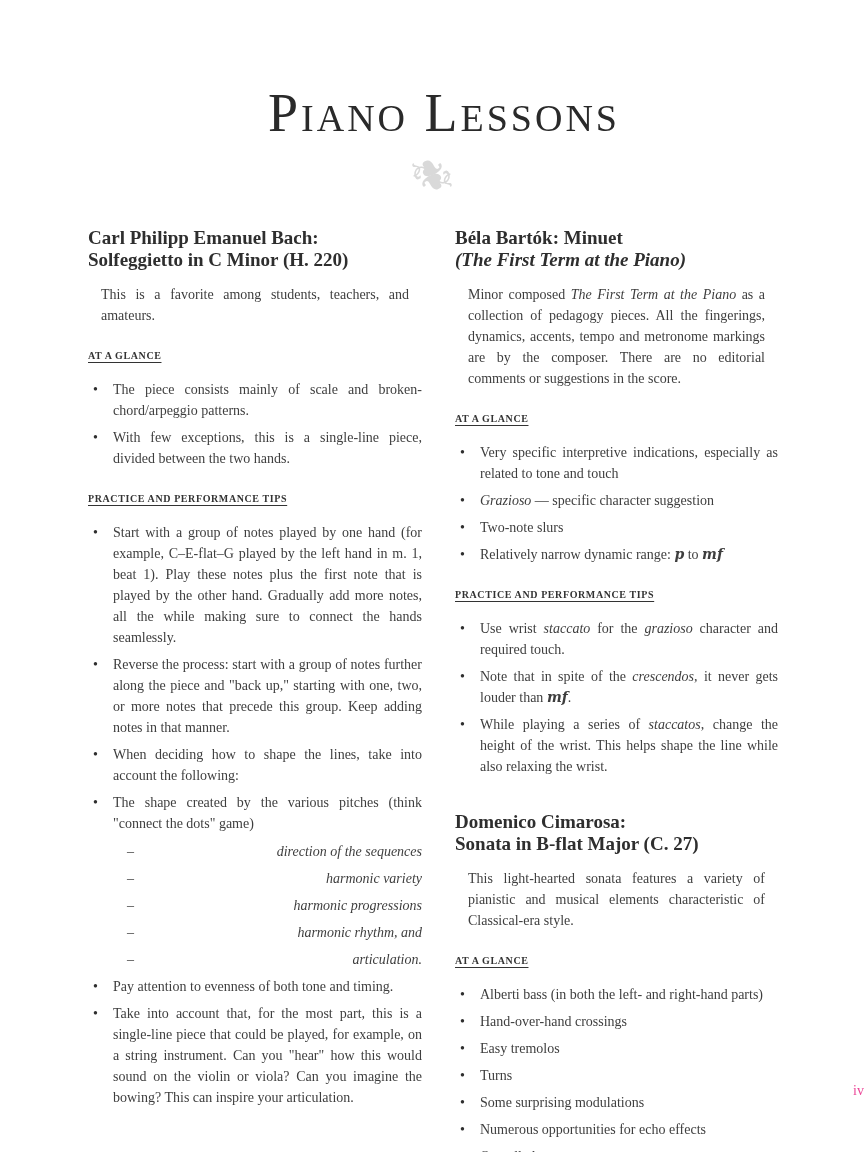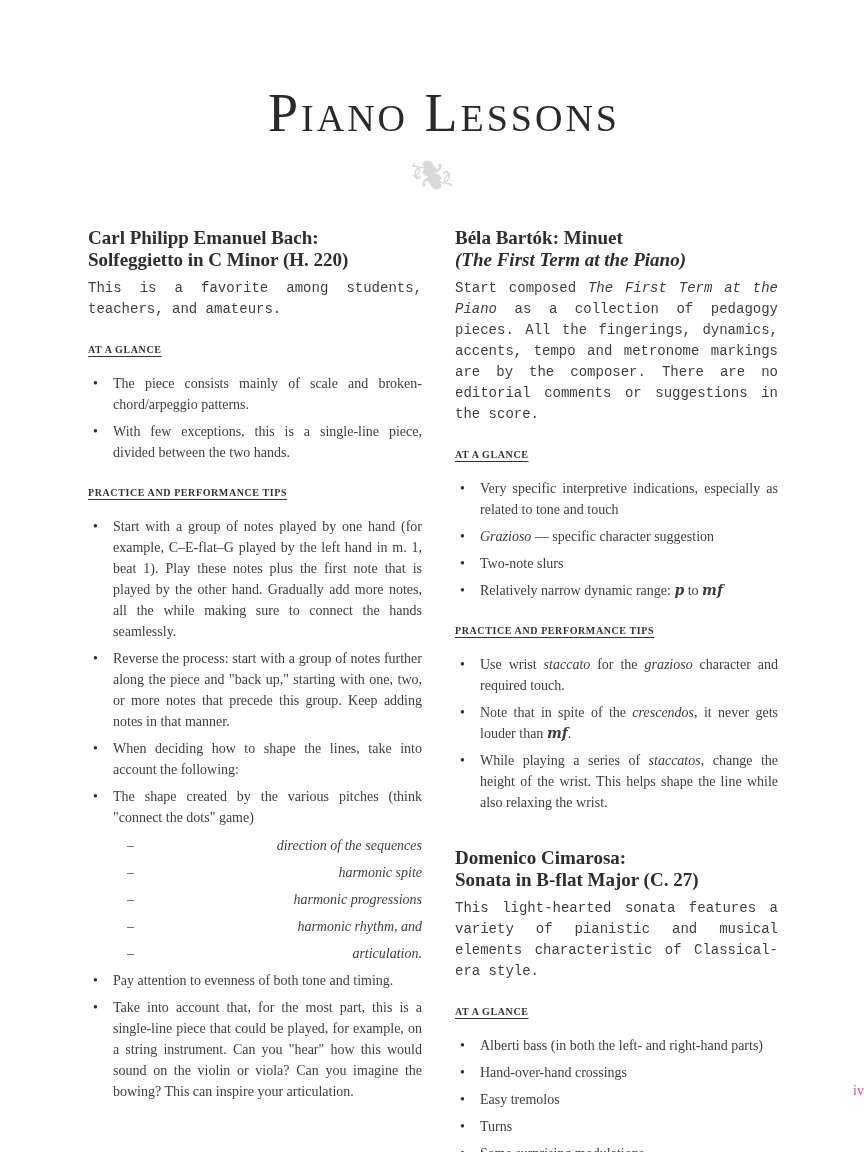--- a/index.html
+++ b/index.html
@@ -17,21 +17,21 @@
   .orn-a { transform:translateX(-62%) rotate(-18deg); top:2px; }
   .orn-b { transform:translateX(-38%) rotate(162deg); top:12px; }
 
   .col { position:absolute; top:227px; font-size:14px; line-height:21px; }
   .col-left  { left:88px;  width:334px; }
   .col-right { left:455px; width:323px; }
 
   .piece-heading { margin:0 0 7px 0; font-size:19px; line-height:22px; font-weight:bold; color:#2e2e2e; }
   .hline { display:block; }
   .hline-italic { font-style:italic; }
-  .intro { margin:0; text-align:justify;font-family:Liberation Mono, monospace; }
+  .intro { margin:13px; text-align:justify; }
   .label {
     margin:19px 0 13px 0; font-size:10px; font-weight:bold; letter-spacing:0.6px;
     color:#333333; text-decoration:underline; text-underline-offset:3px;
   }
   ul.bullets { list-style:none; margin:0; padding:0; }
   ul.bullets > li { position:relative; padding-left:25px; margin-bottom:6px; text-align:justify; }
   ul.bullets > li::before { content:"\2022"; position:absolute; left:5px; top:0; color:#2e2e2e; }
   ul.dash-list { list-style:none; margin:7px 0 0 0; padding:0 0 0 14px; }
   ul.dash-list > li { position:relative; padding-left:21px; margin-bottom:6px; text-align:right;font-style:italic; }
   ul.dash-list > li::before { content:"\2013"; position:absolute; left:0; top:0; }
@@ -64,38 +64,38 @@
           <li><span>The piece consists mainly of scale and broken-chord/arpeggio patterns.</span></li>
           <li><span>With few exceptions, this is a single-line piece, divided between the two hands.</span></li>
         </ul>
       <h4 class="label">PRACTICE AND PERFORMANCE TIPS</h4>
       <ul class="bullets">
           <li><span>Start with a group of notes played by one hand (for example, C–E-flat–G played by the left hand in m. 1, beat 1). Play these notes plus the first note that is played by the other hand. Gradually add more notes, all the while making sure to connect the hands seamlessly.</span></li>
           <li><span>Reverse the process: start with a group of notes further along the piece and "back up," starting with one, two, or more notes that precede this group. Keep adding notes in that manner.</span></li>
           <li><span>When deciding how to shape the lines, take into account the following:</span></li>
           <li><span>The shape created by the various pitches (think "connect the dots" game)</span><ul class="dash-list">
               <li>direction of the sequences</li>
-              <li>harmonic spite</li>
+              <li>harmonic variety</li>
               <li>harmonic progressions</li>
               <li>harmonic rhythm, and</li>
               <li>articulation.</li>
             </ul></li>
           <li><span>Pay attention to evenness of both tone and timing.</span></li>
           <li><span>Take into account that, for the most part, this is a single-line piece that could be played, for example, on a string instrument. Can you "hear" how this would sound on the violin or viola? Can you imagine the bowing? This can inspire your articulation.</span></li>
         </ul>
     </section>
   </div>
 
   <div class="col col-right">
     <section>
       <h3 class="piece-heading">
         <span class="hline">Béla Bartók: Minuet</span>
         <span class="hline hline-italic">(The First Term at the Piano)</span>
       </h3>
-      <p class="intro"><span>Start composed </span><span class="it">The First Term at the Piano</span><span> as a collection of pedagogy pieces. All the fingerings, dynamics, accents, tempo and metronome markings are by the composer. There are no editorial comments or suggestions in the score.</span></p>
+      <p class="intro"><span>Minor composed </span><span class="it">The First Term at the Piano</span><span> as a collection of pedagogy pieces. All the fingerings, dynamics, accents, tempo and metronome markings are by the composer. There are no editorial comments or suggestions in the score.</span></p>
       <h4 class="label">AT A GLANCE</h4>
       <ul class="bullets">
           <li><span>Very specific interpretive indications, especially as related to tone and touch</span></li>
           <li><span class="it">Grazioso</span><span> — specific character suggestion</span></li>
           <li><span>Two-note slurs</span></li>
           <li><span>Relatively narrow dynamic range: </span><span class="dyn">p</span><span> to </span><span class="dyn">mf</span></li>
         </ul>
       <h4 class="label">PRACTICE AND PERFORMANCE TIPS</h4>
       <ul class="bullets">
           <li><span>Use wrist </span><span class="it">staccato</span><span> for the </span><span class="it">grazioso</span><span> character and required touch.</span></li>

